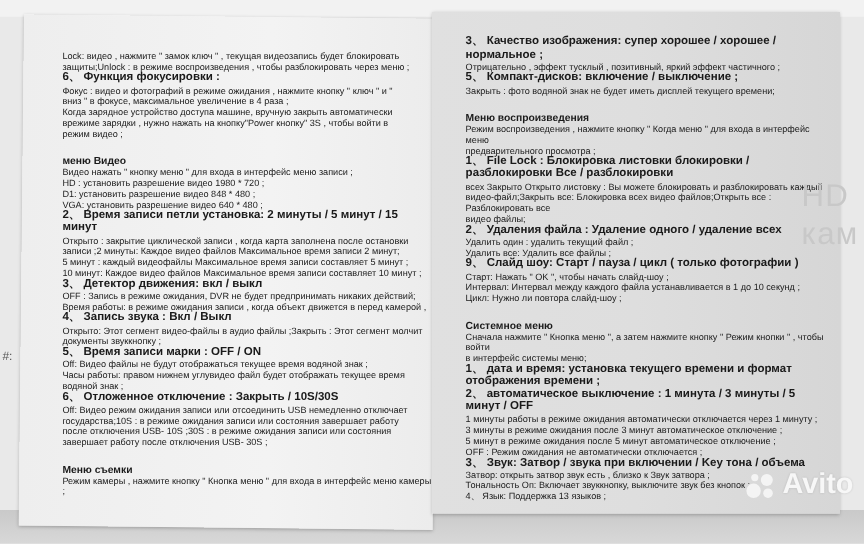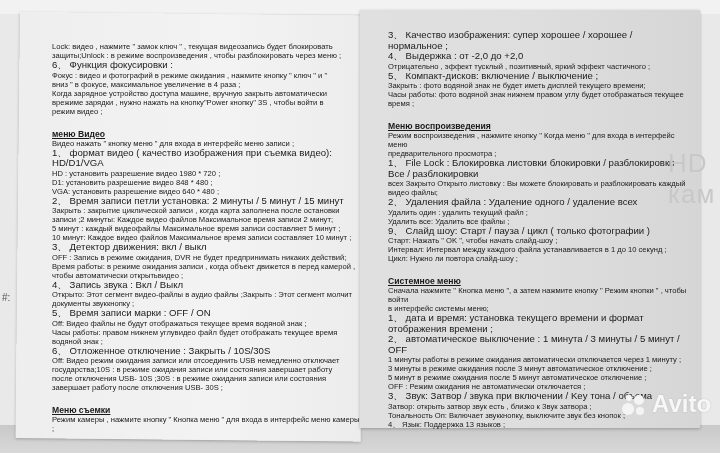--- a/index.html
+++ b/index.html
@@ -5,22 +5,22 @@
   html,body{margin:0;padding:0;}
   body{width:720px;height:453px;overflow:hidden;background:#e9e9e9;position:relative;font-family:"Liberation Sans",sans-serif;color:#1a1a1a;}
   .bg-top{position:absolute;left:0;top:0;width:720px;height:14px;background:#f2f2f2;}
   .bg-bottom{position:absolute;left:0;top:425px;width:720px;height:28px;background:linear-gradient(#c9c9c9,#d8d8d8);}
   .page-left{position:absolute;left:20px;top:12px;width:345px;height:426px;background:linear-gradient(90deg,#eeeeee,#f3f3f3 60%,#ececec);box-shadow:0 1px 3px rgba(0,0,0,.25);transform:rotate(0.6deg);transform-origin:left top;}
   .page-right{position:absolute;left:360px;top:10px;width:340px;height:418px;background:linear-gradient(90deg,#e0e0e0,#dedede 50%,#d6d6d6);box-shadow:0 1px 3px rgba(0,0,0,.25);}
   .col{position:absolute;font-size:7.6px;line-height:9px;}
   .col-left{left:52px;top:42px;width:310px;}
   .col-right{left:388px;top:30px;width:300px;}
   .p{margin:0;white-space:normal;}
-  .h{font-weight:normal;font-size:9.6px;line-height:10.5px;}
-  .sec{font-weight:bold;font-size:8.6px;line-height:10px;margin-top:7px;text-decoration:underline;}
+  .h{font-weight:bold;font-size:9.6px;line-height:10.5px;}
+  .sec{font-weight:bold;font-size:8.6px;line-height:10px;margin-top:7px;}
   .gap{height:6px;}
   table.spec{border-collapse:collapse;margin-top:6px;width:240px;font-size:5.4px;}
   .ghost{position:absolute;left:668px;top:148px;font-size:26px;color:#c8c8c8;letter-spacing:1px;}
   .avito{position:absolute;left:620px;top:390px;display:flex;align-items:center;gap:4px;color:#f7f7f7;font-size:24px;font-weight:bold;text-shadow:0 0 2px rgba(0,0,0,.15);}
   .dots{position:relative;width:28px;height:26px;}
   .dots span{position:absolute;border-radius:50%;background:#f4f4f4;}
   .marker{position:absolute;left:2px;top:292px;font-size:10px;color:#555;}
 </style>
 </head>
 <body>
@@ -38,64 +38,61 @@
     <div class="p ">защиты;Unlock : в режиме воспроизведения , чтобы разблокировать через меню ;</div>
     <div class="p h">6、 Функция фокусировки :</div>
     <div class="p ">Фокус : видео и фотографий в режиме ожидания , нажмите кнопку " ключ " и "</div>
     <div class="p ">вниз " в фокусе, максимальное увеличение в 4 раза ;</div>
     <div class="p ">Когда зарядное устройство доступа машине, вручную закрыть автоматически</div>
     <div class="p ">врежиме зарядки , нужно нажать на кнопку"Power кнопку" 3S , чтобы войти в</div>
     <div class="p ">режим видео ;</div>
     <div class="gap"></div>
     <div class="p sec">меню Видео</div>
     <div class="p ">Видео нажать " кнопку меню " для входа в интерфейс меню записи ;</div>
-    <div class="p h">1、 формат видео ( качество изображения при съемка видео): HD/D1/VGA</div>
     <div class="p ">HD : установить разрешение видео 1980 * 720 ;</div>
     <div class="p ">D1: установить разрешение видео 848 * 480 ;</div>
     <div class="p ">VGA: установить разрешение видео 640 * 480 ;</div>
     <div class="p h">2、 Время записи петли установка: 2 минуты / 5 минут / 15 минут</div>
-    <div class="p ">Закрыть : закрытие циклической записи , когда карта заполнена после остановки</div>
+    <div class="p ">Открыто : закрытие циклической записи , когда карта заполнена после остановки</div>
     <div class="p ">записи ;2 минуты: Каждое видео файлов Максимальное время записи 2 минут;</div>
     <div class="p ">5 минут : каждый видеофайлы Максимальное время записи составляет 5 минут ;</div>
     <div class="p ">10 минут: Каждое видео файлов Максимальное время записи составляет 10 минут ;</div>
     <div class="p h">3、 Детектор движения: вкл / выкл</div>
     <div class="p ">OFF : Запись в режиме ожидания, DVR не будет предпринимать никаких действий;</div>
     <div class="p ">Время работы: в режиме ожидания записи , когда объект движется в перед камерой ,</div>
-    <div class="p ">чтобы автоматически открытьвидео ;</div>
     <div class="p h">4、 Запись звука : Вкл / Выкл</div>
     <div class="p ">Открыто: Этот сегмент видео-файлы в аудио файлы ;Закрыть : Этот сегмент молчит</div>
     <div class="p ">документы звуккнопку ;</div>
     <div class="p h">5、 Время записи марки : OFF / ON</div>
     <div class="p ">Off: Видео файлы не будут отображаться текущее время водяной знак ;</div>
     <div class="p ">Часы работы: правом нижнем углувидео файл будет отображать текущее время</div>
     <div class="p ">водяной знак ;</div>
     <div class="p h">6、 Отложенное отключение : Закрыть / 10S/30S</div>
     <div class="p ">Off: Видео режим ожидания записи или отсоединить USB немедленно отключает</div>
     <div class="p ">государства;10S : в режиме ожидания записи или состояния завершает работу</div>
     <div class="p "> после отключения USB- 10S ;30S : в режиме ожидания записи или состояния</div>
     <div class="p ">завершает работу после отключения USB- 30S ;</div>
     <div class="gap"></div>
     <div class="p sec">Меню съемки</div>
     <div class="p ">Режим камеры , нажмите кнопку " Кнопка меню " для входа в интерфейс меню камеры ;</div>
   </div>
 
 <div class="col col-right" id="right-col">
   <div id="right-lines">
       <div class="p h">3、 Качество изображения: супер хорошее / хорошее / нормальное ;</div>
-      <div class="p h">4、 Выдержка : от -2,0 до +2,0</div>
       <div class="p ">Отрицательно , эффект тусклый , позитивный, яркий эффект частичного ;</div>
       <div class="p h">5、 Компакт-дисков: включение / выключение ;</div>
       <div class="p ">Закрыть : фото водяной знак не будет иметь дисплей текущего времени;</div>
-      <div class="p ">Часы работы: фото водяной знак нижнем правом углу будет отображаться текущее время ;</div>
       <div class="gap"></div>
       <div class="p sec">Меню воспроизведения</div>
       <div class="p ">Режим воспроизведения , нажмите кнопку " Когда меню " для входа в интерфейс меню</div>
       <div class="p ">предварительного просмотра ;</div>
       <div class="p h">1、 File Lock : Блокировка листовки блокировки / разблокировки Все / разблокировки</div>
       <div class="p ">всех Закрыто Открыто листовку : Вы можете блокировать и разблокировать каждый</div>
+      <div class="p ">видео-файл;Закрыть все: Блокировка всех видео файлов;Открыть все : Разблокировать все</div>
       <div class="p "> видео файлы;</div>
       <div class="p h">2、 Удаления файла : Удаление одного / удаление всех</div>
       <div class="p ">Удалить один : удалить текущий файл ;</div>
       <div class="p ">Удалить все: Удалить все файлы ;</div>
       <div class="p h">9、 Слайд шоу: Старт / пауза / цикл ( только фотографии )</div>
       <div class="p ">Старт: Нажать " OK ", чтобы начать слайд-шоу ;</div>
       <div class="p ">Интервал: Интервал между каждого файла устанавливается в 1 до 10 секунд ;</div>
       <div class="p ">Цикл: Нужно ли повтора слайд-шоу ;</div>
       <div class="gap"></div>
       <div class="p sec">Системное меню</div>

